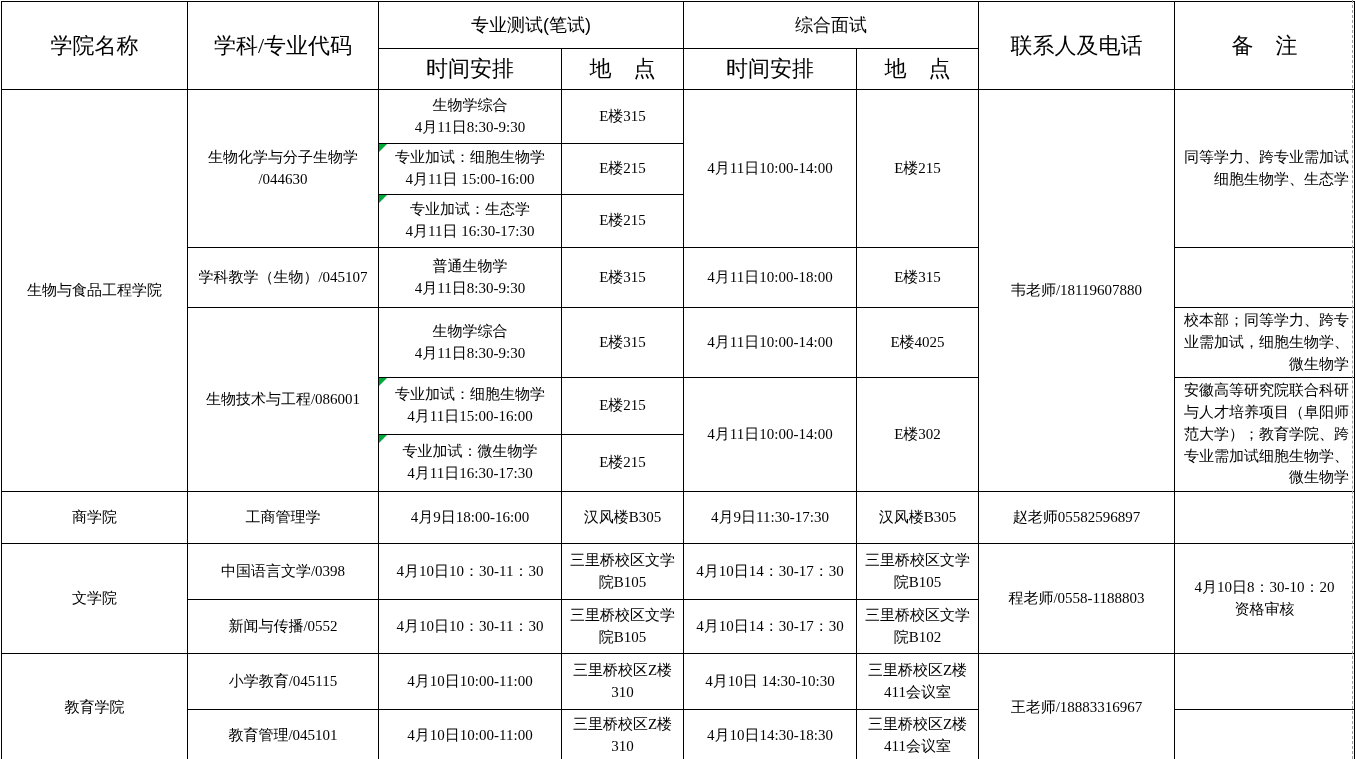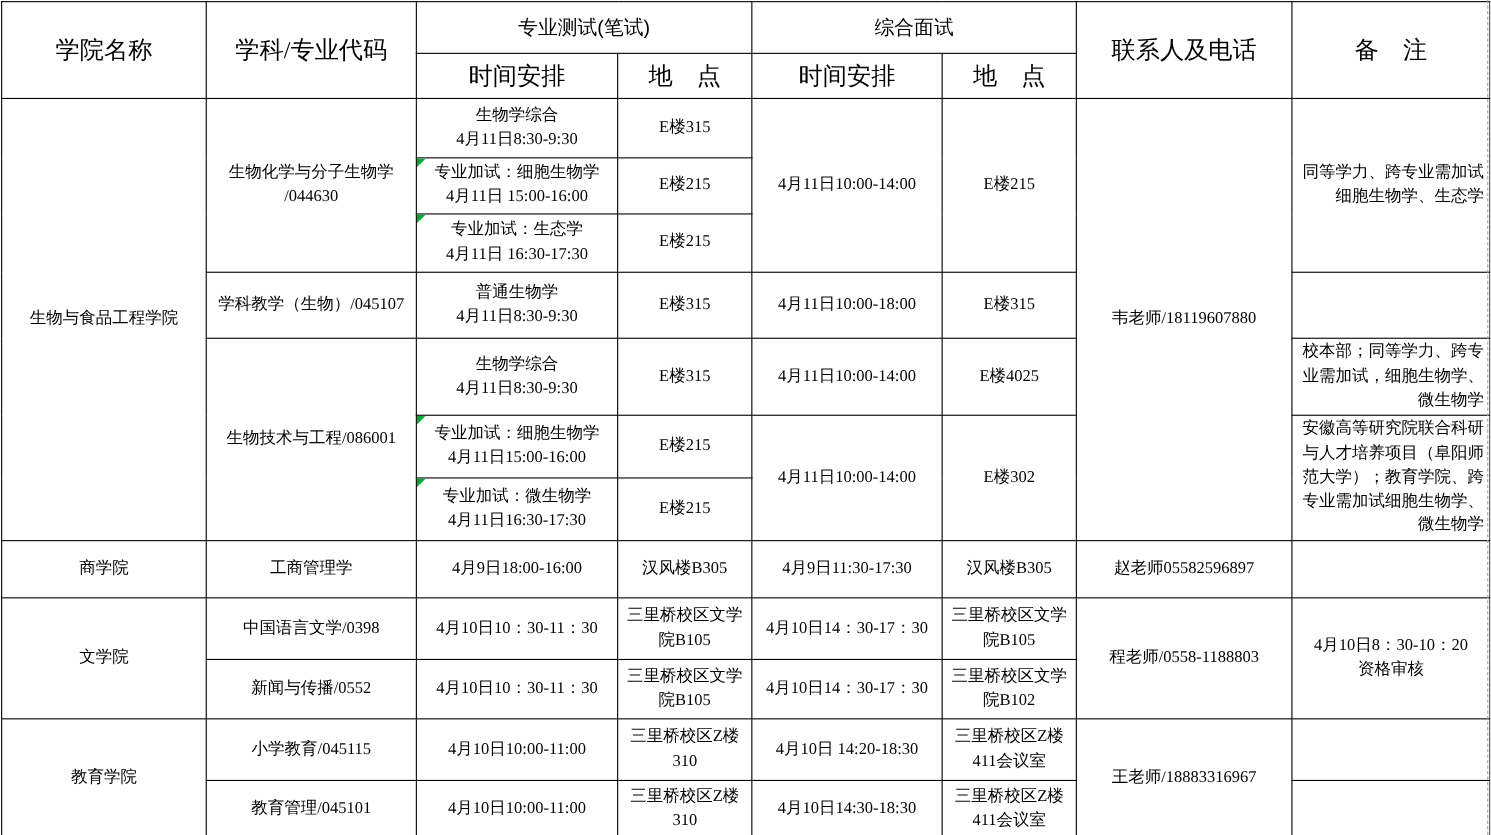--- a/index.html
+++ b/index.html
@@ -177,21 +177,21 @@
         <td>三里桥校区文学院B105</td>
         <td>4月10日14：30-17：30</td>
         <td>三里桥校区文学院B102</td>
       </tr>
 
       <tr style="height:56px">
         <td rowspan="2">教育学院</td>
         <td>小学教育/045115</td>
         <td>4月10日10:00-11:00</td>
         <td>三里桥校区Z楼310</td>
-        <td>4月10日 14:20-18:30</td>
+        <td>4月10日 14:30-10:30</td>
         <td>三里桥校区Z楼411会议室</td>
         <td rowspan="2">王老师/18883316967</td>
         <td></td>
       </tr>
 
       <tr style="height:53px">
         <td>教育管理/045101</td>
         <td>4月10日10:00-11:00</td>
         <td>三里桥校区Z楼310</td>
         <td>4月10日14:30-18:30</td>

